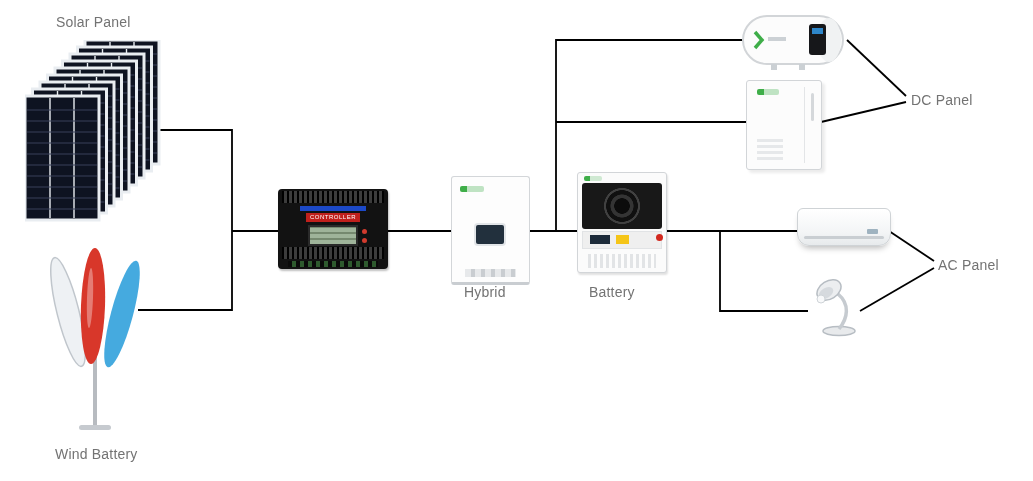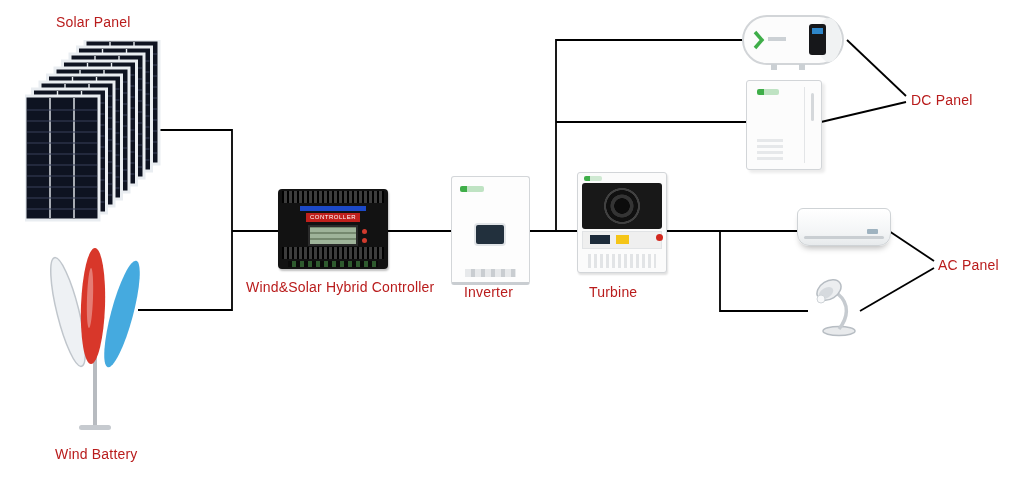--- a/index.html
+++ b/index.html
@@ -1,21 +1,21 @@
 <!DOCTYPE html>
 <html><head>
 <meta charset="utf-8">
 <style>
   html,body{margin:0;padding:0;background:#fff;}
   .stage{
     position:relative;width:1033px;height:481px;background:#ffffff;overflow:hidden;
     font-family:"Liberation Sans", sans-serif;color:#111;
   }
   .abs{position:absolute;}
-  .label{position:absolute;font-size:14px;color:#b91c1c;white-space:nowrap;letter-spacing:.2px;}
+  .label{position:absolute;font-size:14px;color:#737373;white-space:nowrap;letter-spacing:.2px;}
 
   
   .wires{position:absolute;left:0;top:0;}
 
   
   .controller{position:absolute;background:#121212;border-radius:4px;box-shadow:1px 2px 2px rgba(0,0,0,.25);}
   .ctl-fins{position:absolute;left:4px;right:4px;height:12px;background:repeating-linear-gradient(90deg,#000 0 2px,#3c3c3c 2px 5px);}
   .ctl-fins.top{top:2px;}
   .ctl-fins.bottom{bottom:10px;}
   .ctl-blueband{position:absolute;top:17px;left:22px;right:22px;height:5px;background:#1c49c8;}
@@ -185,19 +185,18 @@
   <svg class="abs" style="left:806px;top:276px" width="62" height="62" viewBox="0 0 62 62">
     <ellipse cx="33" cy="55" rx="16" ry="4.5" fill="#e8eaec" stroke="#b7bdc3" stroke-width="1.5"></ellipse>
     <path d="M33,53 C 42,42 44,28 32,18" stroke="#c6cbd0" stroke-width="3.5" fill="none"></path>
     <ellipse cx="23" cy="14" rx="13" ry="9" fill="#eceef0" stroke="#b7bdc3" stroke-width="1.5" transform="rotate(-32 23 14)"></ellipse>
     <ellipse cx="20" cy="17" rx="8" ry="5" fill="#d6dade" transform="rotate(-32 20 17)"></ellipse>
     <circle cx="15" cy="23" r="4" fill="#f8f9fa" stroke="#cfd4d8"></circle>
   </svg>
 
   <div class="label" style="left:56px;top:14px">Solar Panel</div>
   <div class="label" style="left:55px;top:446px">Wind Battery</div>
-  <div class="label" style="left:246px;top:279px">Wind&amp;Solar Hybrid Controller</div>
-  <div class="label" style="left:464px;top:284px">Inverter</div>
-  <div class="label" style="left:589px;top:284px">Turbine</div>
+  <div class="label" style="left:464px;top:284px">Hybrid</div>
+  <div class="label" style="left:589px;top:284px">Battery</div>
   <div class="label" style="left:911px;top:92px">DC Panel</div>
   <div class="label" style="left:938px;top:257px">AC Panel</div>
 
 </div>
 
 </body></html>

